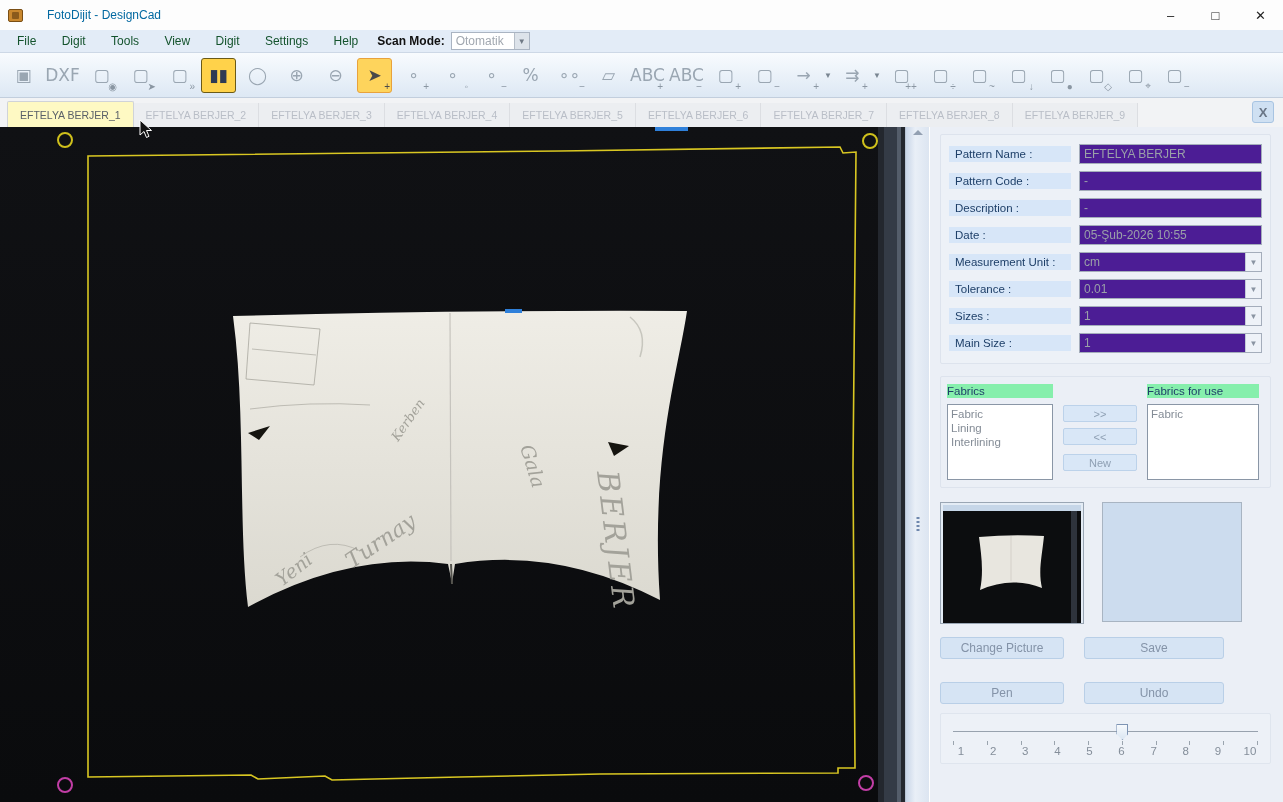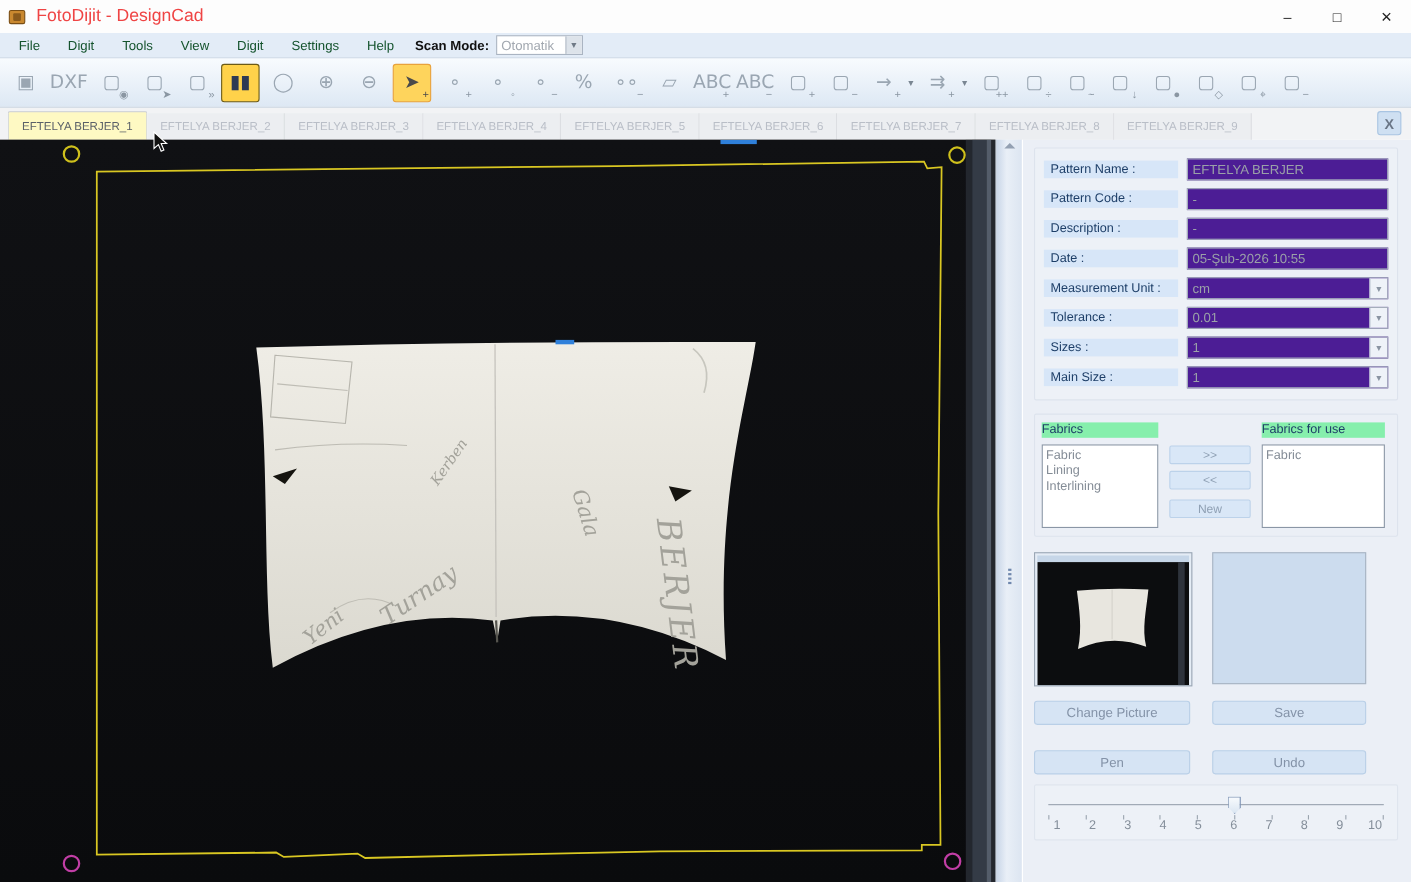--- a/index.html
+++ b/index.html
@@ -3,21 +3,21 @@
 <meta charset="utf-8">
 <style>
   * { margin:0; padding:0; box-sizing:border-box; }
   html,body { width:1283px; height:802px; overflow:hidden; background:#fff;
     font-family:"Liberation Sans", sans-serif; }
 
   
   .titlebar { height:30px; background:#fdfdfd; display:flex; align-items:center; padding-left:8px; }
   .app-icon { width:15px; height:13px; background:#c9882f; border:1px solid #7a4e14; border-radius:2px; position:relative; }
   .app-icon::after { content:""; position:absolute; left:3px; top:2px; width:7px; height:7px; background:#8a5a1c; border-radius:1px; }
-  .app-title { font-size:16px; color:#ef4444; margin-left:10px; }
+  .app-title { font-size:12px; color:#0369a1; margin-left:24px; }
   .win-controls { margin-left:auto; display:flex; height:100%; }
   .win-btn { width:45px; height:100%; display:flex; align-items:center; justify-content:center; font-size:13px; color:#222; }
 
   
   .menubar { height:22px; background:#e3ecf7; display:flex; align-items:center; padding-left:6px; font-size:12px; }
   .menu-item { color:#14532d; padding:0 11px; }
   .scanmode-label { color:#111; font-weight:bold; margin-left:8px; padding-right:6px; }
   .scanmode-box { display:flex; align-items:center; height:18px; background:#fff; border:1px solid #aab4c2; }
   .scanmode-value { width:62px; padding:0 4px; color:#a2a8b0; font-size:12px; }
   .scanmode-arrow { width:15px; height:16px; background:#dde3ea; border-left:1px solid #b6bec8; color:#707a86; font-size:8px; display:flex; align-items:center; justify-content:center; }
@@ -69,21 +69,21 @@
   .fab-btns { display:flex; flex-direction:column; gap:6px; padding-top:1px; }
   .fab-btn { height:17px; background:#d9e7f7; border:1px solid #bcd2ea; border-radius:2px; color:#8fa0b4; font-size:11px; display:flex; align-items:center; justify-content:center; }
 
   .previews { margin-top:14px; display:flex; gap:18px; }
   .thumb-frame { width:144px; height:122px; border:1px solid #9aa6b4; background:#e4ecf5; padding:2px; }
   .thumb-frame .strip { height:6px; background:#c6d6e8; }
   .thumb-empty { width:140px; height:120px; border:1px solid #a8b4c2; background:#ccdcee; }
 
   .btnrow { display:flex; gap:20px; margin-top:13px; }
   .pbtn { height:22px; background:#d6e4f4; border:1px solid #b9cfe7; border-radius:3px; color:#8493a8; font-size:12px; display:flex; align-items:center; justify-content:center; }
-  .pbtn.w1 { width:142px; } .pbtn.w2 { width:140px; }
+  .pbtn.w1 { width:124px; } .pbtn.w2 { width:140px; }
 
   .slider-box { margin-top:9px; border:1px solid #dfe5ee; border-radius:2px; padding:9px 10px 6px 10px; background:#edf1f7; }
   .slider-track { position:relative; height:18px; margin:0 2px; }
   .slider-track .line { position:absolute; left:0; right:0; top:8px; height:1px; background:#98a2ae; }
   .slider-thumb { position:absolute; top:1px; width:12px; height:16px; margin-left:-6px; background:linear-gradient(#f7fafd,#dbe6f2); border:1px solid #7e94b4; clip-path:polygon(0 0,100% 0,100% 62%,50% 100%,0 62%); }
   .ticks,.tick-labels { display:flex; justify-content:space-between; margin:0 2px; }
   .ticks i { width:1px; height:4px; background:#9aa4ae; }
   .tick-labels span { font-size:11.5px; color:#848e9a; width:16px; text-align:center; }
 </style>
 </head>

